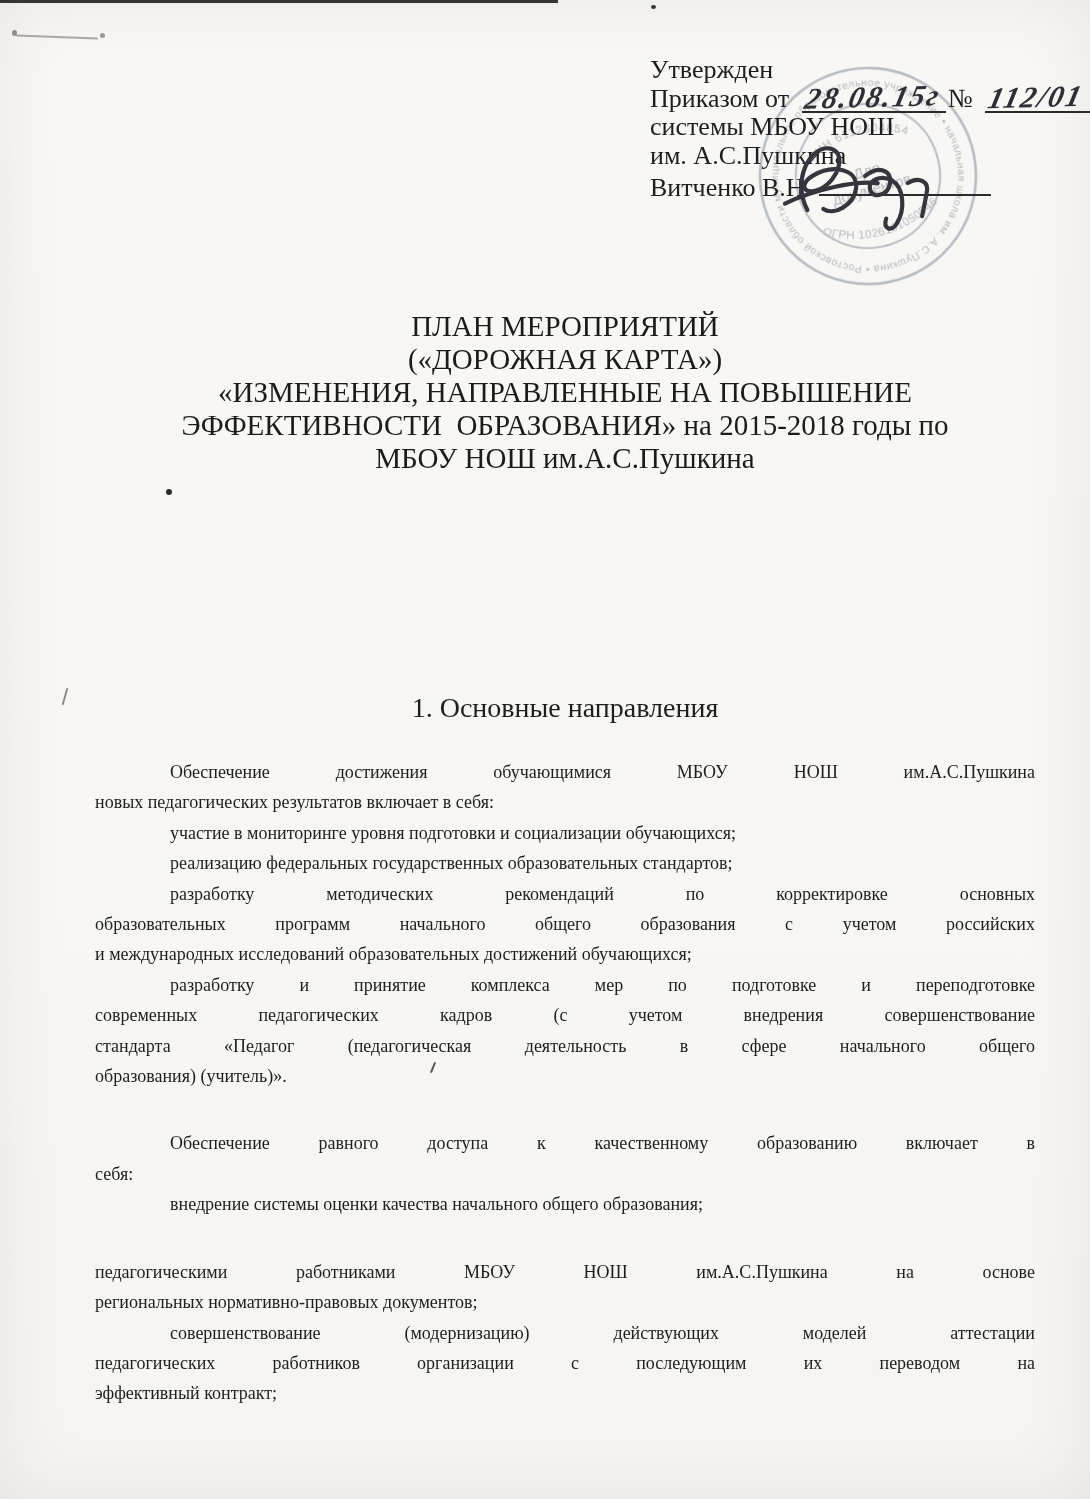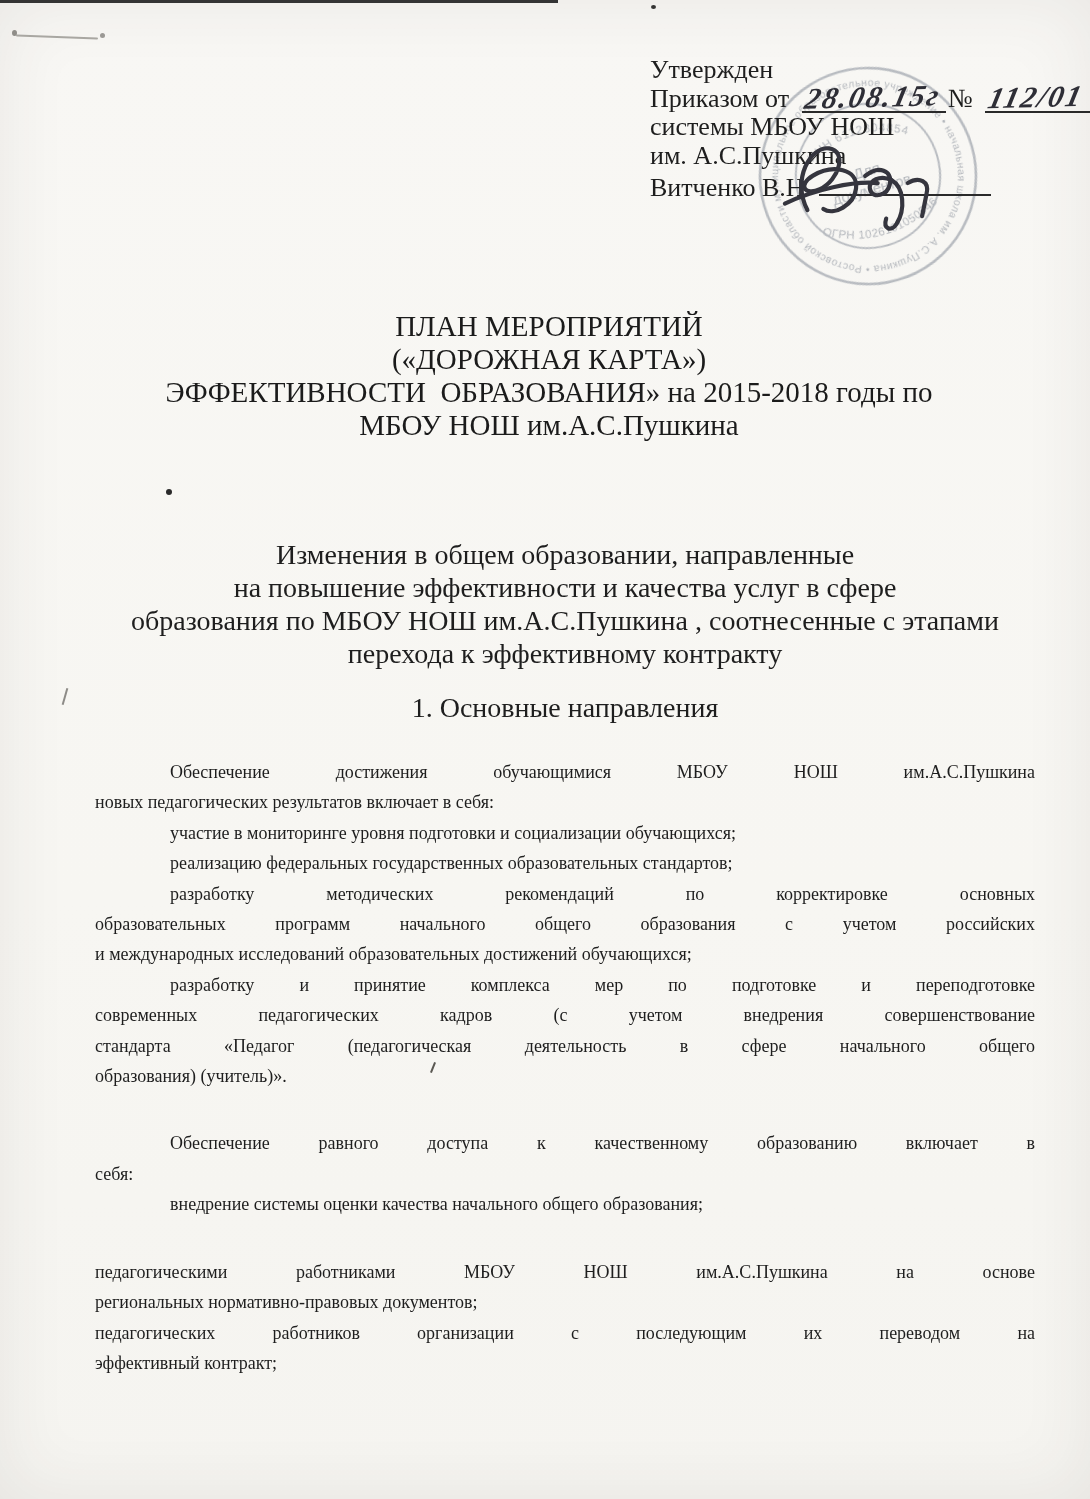--- a/index.html
+++ b/index.html
@@ -20,21 +20,21 @@
   .sig-line{display:inline-block;width:172px;border-bottom:2px solid #2a2a2a;height:24px;margin-left:8px;}
   
   .stamp{position:absolute;left:742px;top:50px;width:252px;height:252px;z-index:1;
          opacity:.55;filter:blur(.35px);transform:rotate(-16deg);}
   .stamp text{font-family:"Liberation Sans", sans-serif;fill:#7e8591;}
   .stamp circle{stroke:#858c98;fill:none;}
   
   .signature{position:absolute;left:770px;top:128px;width:190px;height:120px;z-index:4;transform:rotate(-4deg);}
   .signature path{stroke:#35353e;stroke-width:4.2;fill:none;stroke-linecap:round;}
   
-  .title-block{position:absolute;left:79px;top:310px;width:940px;text-align:center;
+  .title-block{position:absolute;left:95px;top:310px;width:940px;text-align:center;
                font-size:29px;line-height:33px;color:#1b1b1b;}
   .subtitle-block{position:absolute;left:75px;top:538px;width:980px;text-align:center;
                font-size:28px;line-height:33px;}
   .section-heading{position:absolute;left:95px;top:692px;width:940px;text-align:center;font-size:28px;font-family:Liberation Serif, serif;}
   
   .doc-body{position:absolute;left:95px;top:757px;width:940px;font-size:18px;line-height:30.4px;}
   .paragraph + .paragraph{margin-top:37px;}
   .line{width:100%;}
   .line.just{text-align:justify;text-align-last:justify;}
   .line.ind{text-indent:75px;}
@@ -102,30 +102,25 @@
     <path d="M36,78 C22,46 44,14 62,18 C80,22 70,50 50,58 C34,64 28,52 44,44 C64,34 90,40 86,60 C83,76 62,86 52,78"></path>
     <path d="M14,70 C44,58 84,52 108,56"></path>
     <path d="M96,48 C110,38 124,44 120,58 C117,69 102,72 100,62 C98,52 112,48 122,54"></path>
     <path d="M122,54 C134,62 134,84 124,98 C118,106 110,102 114,92"></path>
     <path d="M138,58 C150,52 160,58 156,70 L150,92"></path>
   </svg>
 
   <div class="title-block">
     <div>ПЛАН МЕРОПРИЯТИЙ</div>
     <div>(«ДОРОЖНАЯ КАРТА»)</div>
+    <div>«ИЗМЕНЕНИЯ, НАПРАВЛЕННЫЕ НА ПОВЫШЕНИЕ</div>
     <div>ЭФФЕКТИВНОСТИ &nbsp;ОБРАЗОВАНИЯ» на 2015-2018 годы по</div>
     <div>МБОУ НОШ им.А.С.Пушкина</div>
   </div>
 
-  <div class="subtitle-block">
-    <div>Изменения в общем образовании, направленные</div>
-    <div>на повышение эффективности и качества услуг в сфере</div>
-    <div>образования по МБОУ НОШ им.А.С.Пушкина , соотнесенные с этапами</div>
-    <div>перехода к эффективному контракту</div>
-  </div>
 
   <div class="section-heading">1. Основные направления</div>
 
   <div class="doc-body">
       <div class="paragraph">
         <div class="line just ind">Обеспечение достижения обучающимися МБОУ НОШ им.А.С.Пушкина</div>
         <div class="line">новых педагогических результатов включает в себя:</div>
         <div class="line ind">участие в мониторинге уровня подготовки и социализации обучающихся;</div>
         <div class="line ind">реализацию федеральных государственных образовательных стандартов;</div>
         <div class="line just ind">разработку методических рекомендаций по корректировке основных</div>
@@ -137,18 +132,19 @@
         <div class="line">образования) (учитель)».</div>
       </div>
       <div class="paragraph">
         <div class="line just ind">Обеспечение равного доступа к качественному образованию включает в</div>
         <div class="line">себя:</div>
         <div class="line ind">внедрение системы оценки качества начального общего образования;</div>
       </div>
       <div class="paragraph">
         <div class="line just">педагогическими работниками МБОУ НОШ им.А.С.Пушкина на основе</div>
         <div class="line">региональных нормативно-правовых документов;</div>
+        <div class="line just ind">совершенствование (модернизацию) действующих моделей аттестации</div>
         <div class="line just">педагогических работников организации с последующим их переводом на</div>
         <div class="line">эффективный контракт;</div>
       </div>
     </div>
 
 </div>
 
 </body></html>

